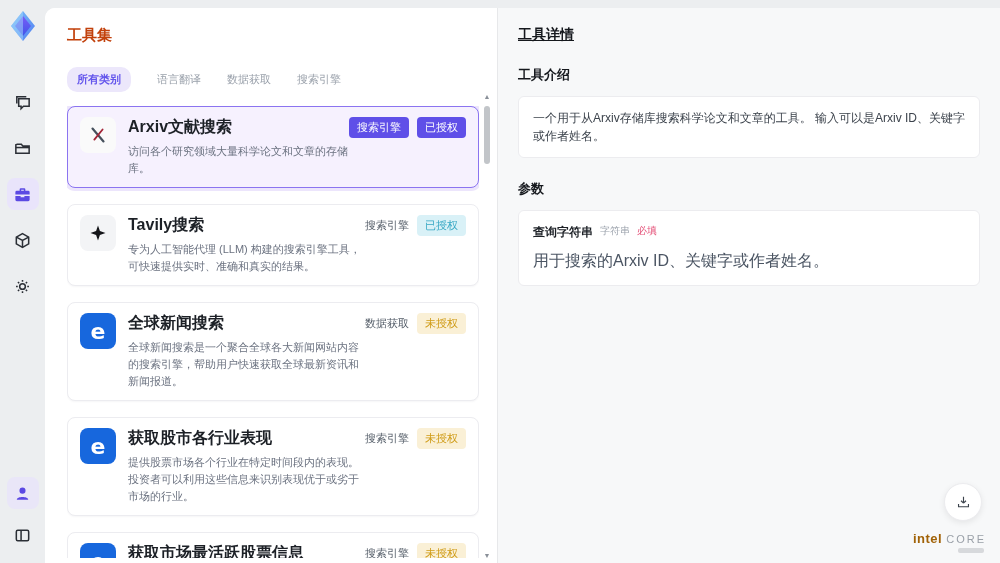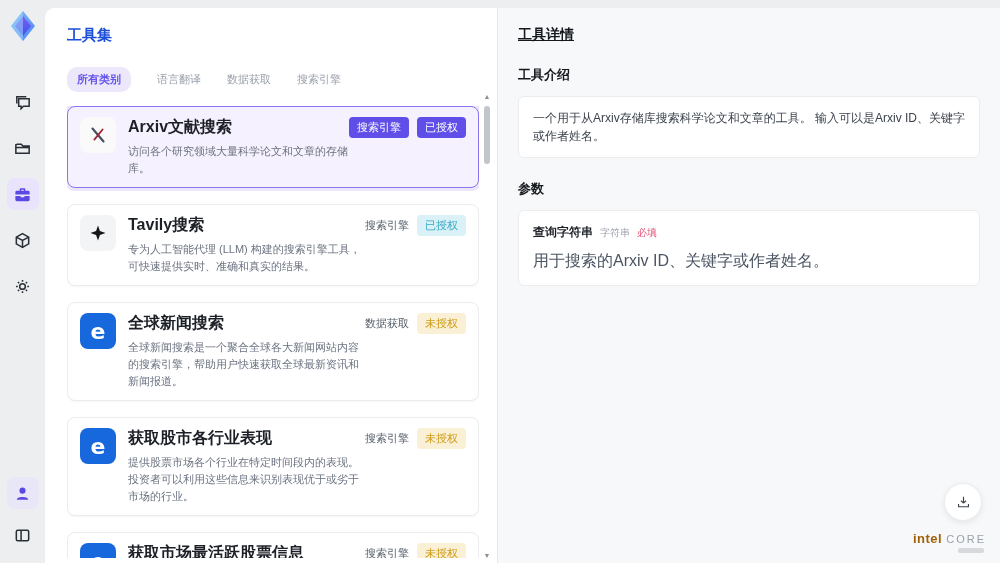--- a/index.html
+++ b/index.html
@@ -30,21 +30,21 @@
   .rail-btn.user svg { fill:#5b49e3; stroke:none; }
 
   
   .shell {
     position:absolute; left:45px; top:8px; right:0; bottom:0;
     background:#ffffff; border-top-left-radius:10px; display:flex; overflow:hidden;
   }
 
   
   .list-panel { width:452px; position:relative; background:#ffffff; padding:18px 0 0 22px; }
-  .panel-title { font-size:15px; font-weight:bold; color:#1d4ed8; }
+  .panel-title { font-size:15px; font-weight:bold; color:#c2410c; }
   .tabs { display:flex; align-items:center; gap:26px; margin-top:22px; font-size:11px; }
   .tab { color:#9aa1ab; cursor:pointer; white-space:nowrap; }
   .tab.active { background:#ece7fb; color:#6456ec; padding:5px 10px; border-radius:10px; font-weight:bold; }
   .cards { margin-top:14px; width:412px; display:flex; flex-direction:column; gap:16px; height:452px; overflow:hidden; }
   .tool-card {
     border:1px solid #ececf0; border-radius:8px; background:#fff;
     box-shadow:0 1px 2px rgba(20,20,40,.04);
     padding:10px 12px; display:flex; gap:12px; cursor:pointer;
   }
   .tool-card.selected {
@@ -77,21 +77,21 @@
   .sb-arrow.down { margin-top:auto; }
 
   
   .detail-panel { flex:1; background:#f7f8f9; border-left:1px solid #e7e8ea; padding:18px 20px; position:relative; }
   .detail-title { font-size:14px; font-weight:bold; color:#15181d;text-decoration:underline; }
   .section-h { font-size:13px; font-weight:bold; color:#15181d; margin-top:22px; }
   .detail-card {
     background:#fff; border:1px solid #ececef; border-radius:6px;
     padding:12px 14px; margin-top:12px; font-size:12px; color:#3c434c; line-height:1.5;
   }
-  .param-line { display:flex; align-items:center; gap:7px; }
+  .param-line { display:flex; align-items:flex-start; gap:7px; }
   .param-name { font-size:12px; font-weight:bold; color:#1c2026; }
   .param-type { font-size:10px; color:#9aa1ab; }
   .param-req  { font-size:10px; color:#e5537a; }
   .param-desc { font-size:16px; color:#4b5563; margin-top:8px; }
 
   
   .download-fab {
     position:absolute; right:18px; bottom:42px; width:38px; height:38px; border-radius:50%;
     background:#fff; border:1px solid #ececef; box-shadow:0 2px 6px rgba(0,0,0,.08);
     display:flex; align-items:center; justify-content:center; cursor:pointer;

